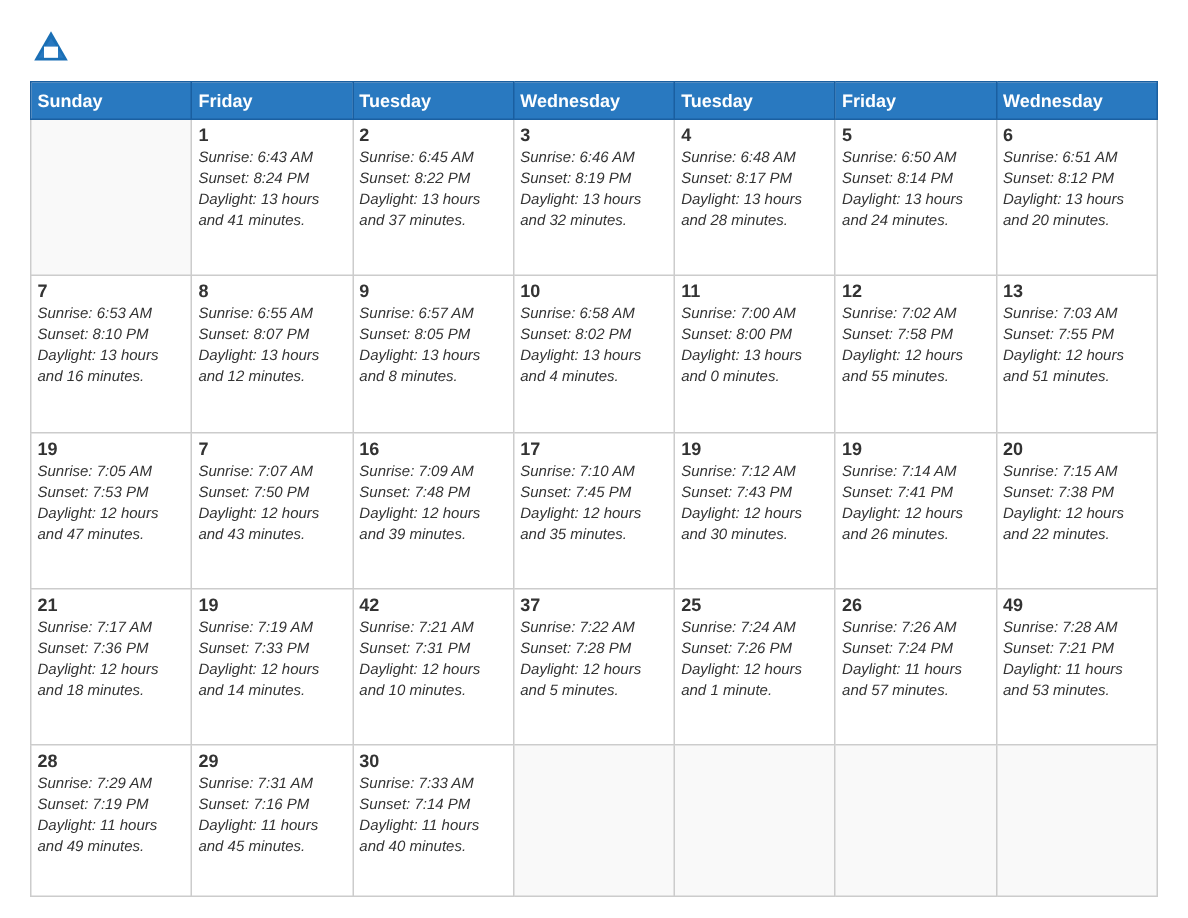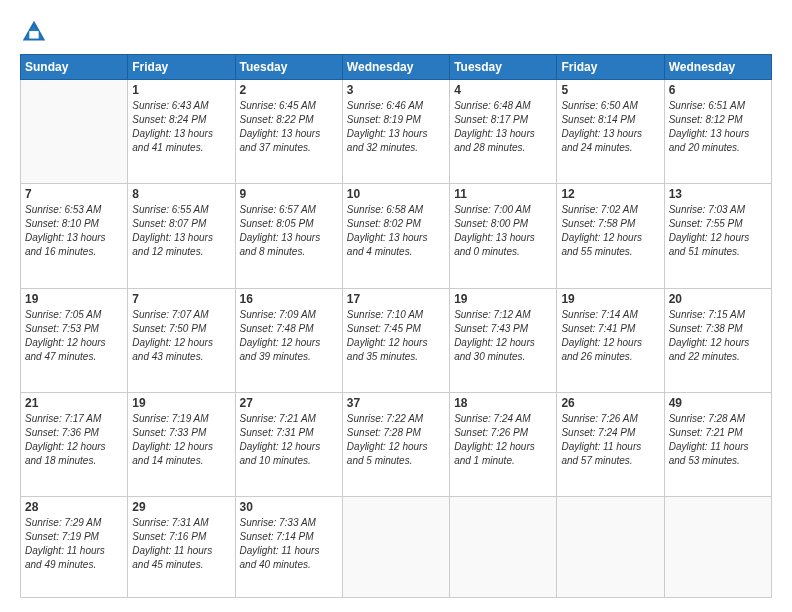--- a/index.html
+++ b/index.html
@@ -229,29 +229,29 @@
         <tr>
           <td>
             <span class="day-num">21</span>
             <div class="day-info">Sunrise: 7:17 AM<br>Sunset: 7:36 PM<br>Daylight: 12 hours<br>and 18 minutes.</div>
           </td>
           <td>
             <span class="day-num">19</span>
             <div class="day-info">Sunrise: 7:19 AM<br>Sunset: 7:33 PM<br>Daylight: 12 hours<br>and 14 minutes.</div>
           </td>
           <td>
-            <span class="day-num">27</span>
+            <span class="day-num">42</span>
             <div class="day-info">Sunrise: 7:21 AM<br>Sunset: 7:31 PM<br>Daylight: 12 hours<br>and 10 minutes.</div>
           </td>
           <td>
             <span class="day-num">37</span>
             <div class="day-info">Sunrise: 7:22 AM<br>Sunset: 7:28 PM<br>Daylight: 12 hours<br>and 5 minutes.</div>
           </td>
           <td>
-            <span class="day-num">18</span>
+            <span class="day-num">25</span>
             <div class="day-info">Sunrise: 7:24 AM<br>Sunset: 7:26 PM<br>Daylight: 12 hours<br>and 1 minute.</div>
           </td>
           <td>
             <span class="day-num">26</span>
             <div class="day-info">Sunrise: 7:26 AM<br>Sunset: 7:24 PM<br>Daylight: 11 hours<br>and 57 minutes.</div>
           </td>
           <td>
             <span class="day-num">49</span>
             <div class="day-info">Sunrise: 7:28 AM<br>Sunset: 7:21 PM<br>Daylight: 11 hours<br>and 53 minutes.</div>
           </td>

